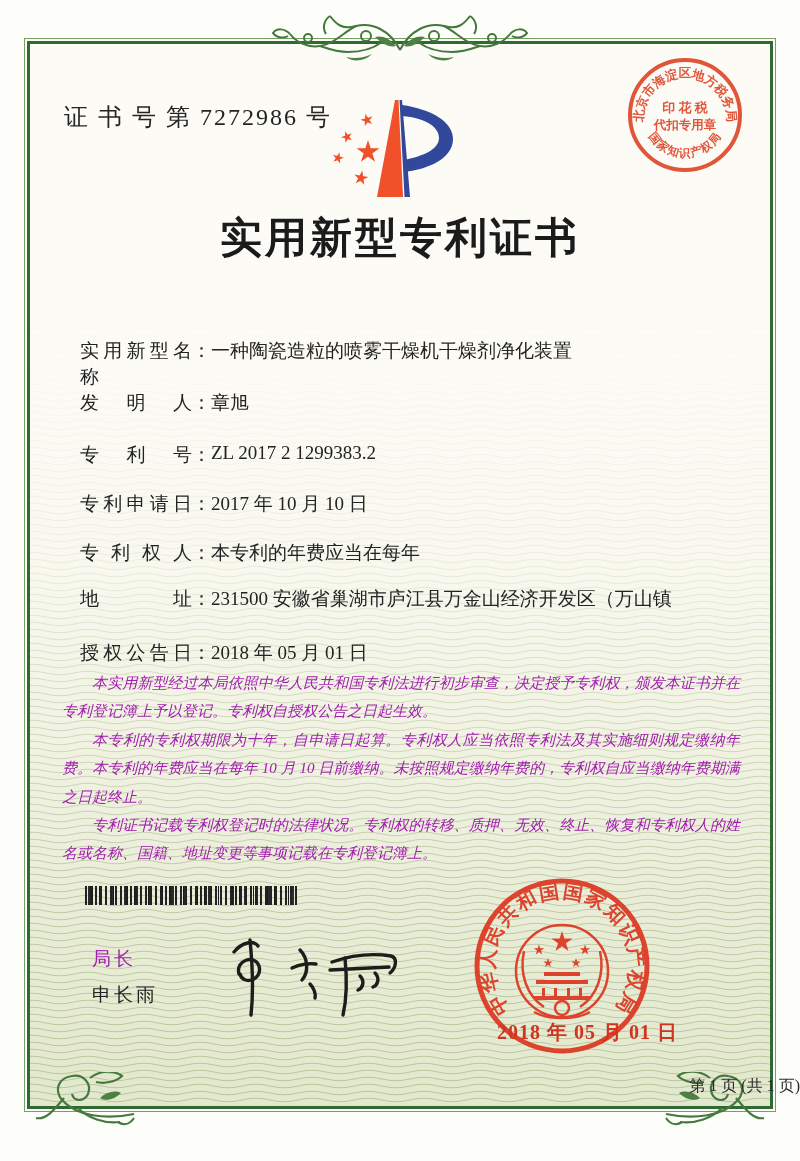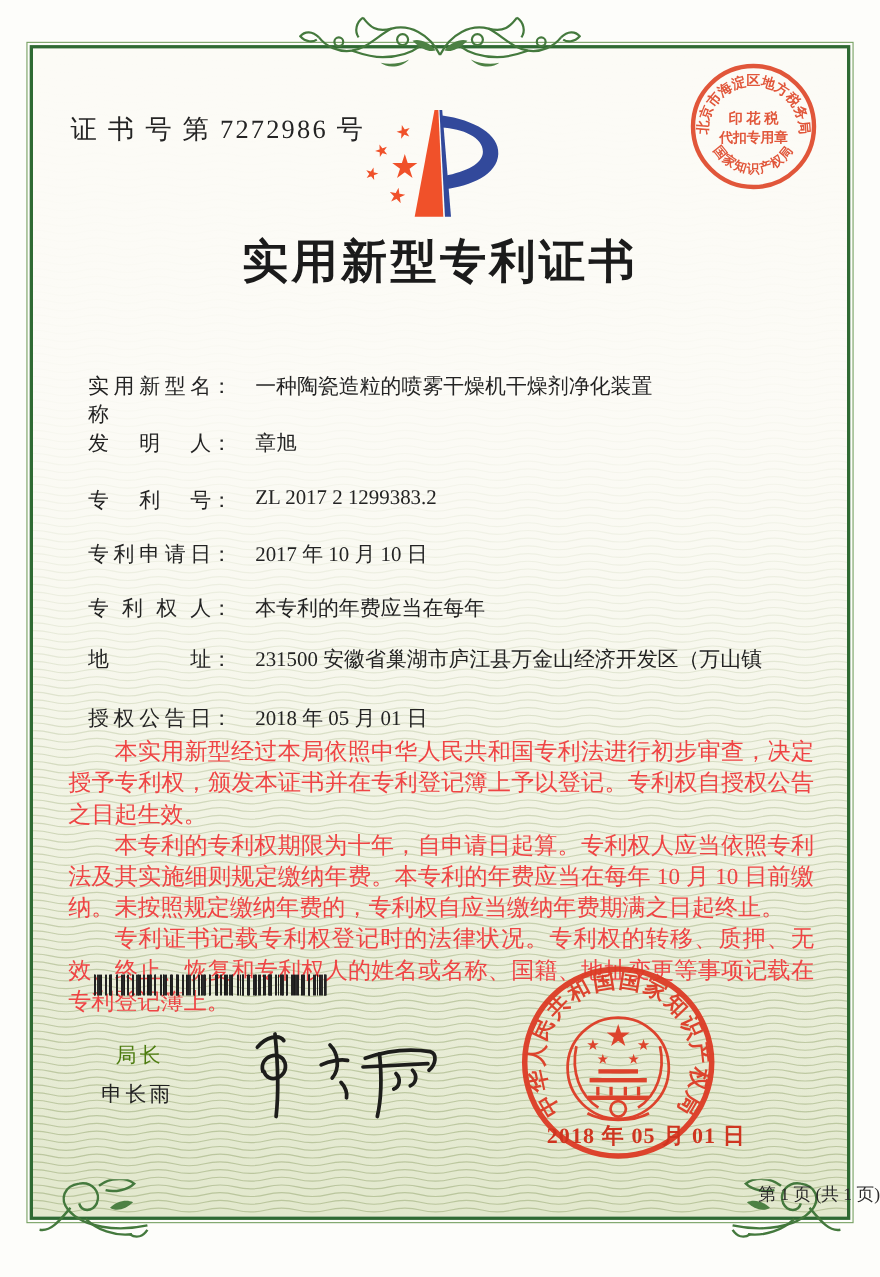--- a/index.html
+++ b/index.html
@@ -20,34 +20,34 @@
   .fade{left:30px;top:44px;right:30px;bottom:55px;
     background:linear-gradient(180deg,rgba(252,251,246,1) 0%,rgba(252,251,246,.95) 30%,
       rgba(250,250,242,.72) 48%,rgba(246,247,234,.35) 62%,rgba(240,243,224,.06) 80%,rgba(238,241,220,0) 100%);}
   
   .cert-no{left:64px;top:101px;font-size:24px;letter-spacing:2px;color:#242424;}
   .title{left:0;right:0;top:210px;text-align:center;font-size:42px;font-weight:bold;
     letter-spacing:3px;color:#1b1b1b;}
   .frow{left:80px;width:660px;font-size:19px;color:#232323;}
   .flabel{display:inline-block;width:112px;text-align:justify;text-align-last:justify;vertical-align:top;}
   .fcolon{display:inline-block;vertical-align:top;}
-  .fvalue{display:inline-block;margin-left:21px;vertical-align:top;}
+  .fvalue{display:inline-block;margin-left:0;vertical-align:top;}
   .addr2{margin-left:142px;margin-top:7px;}
   .pair2{position:absolute;left:382px;top:0;}
-  .paras{left:62px;width:678px;top:669px;font-size:21px;line-height:28.4px;
-    text-align:justify;color:#ef4444;}
+  .paras{left:62px;width:678px;top:669px;font-size:15px;line-height:28.4px;
+    text-align:justify;color:#a21caf;font-style:italic;}
   .paras p{margin:0;text-indent:2em;}
   
   .barcode{left:85px;top:886px;width:212px;height:19px;
     background:
       repeating-linear-gradient(90deg,#222 0 2px,transparent 2px 5px),
       repeating-linear-gradient(90deg,#1a1a1a 0 1px,transparent 1px 7px),
       repeating-linear-gradient(90deg,transparent 0 3px,#2b2b2b 3px 5px,transparent 5px 12px);}
   
-  .sig-title{left:92px;top:946px;font-size:19px;letter-spacing:3px;color:#4d7c0f;margin-left:13px;}
+  .sig-title{left:92px;top:946px;font-size:19px;letter-spacing:3px;color:#a21caf;}
   .sig-name{left:92px;top:982px;font-size:19px;letter-spacing:3px;color:#222;}
   .seal-date{left:497px;top:1019px;font-size:20px;letter-spacing:1px;color:#cf3520;font-weight:bold;}
   .footer{left:0;right:0;top:1076px;text-align:right;font-size:16px;color:#2a2a2a;}
   svg{display:block;}
 </style>
 </head>
 <body>
 
 <div class="abs tint"></div>
 <svg id="waves" class="abs" width="740" height="1062" viewBox="0 0 740 1062">

